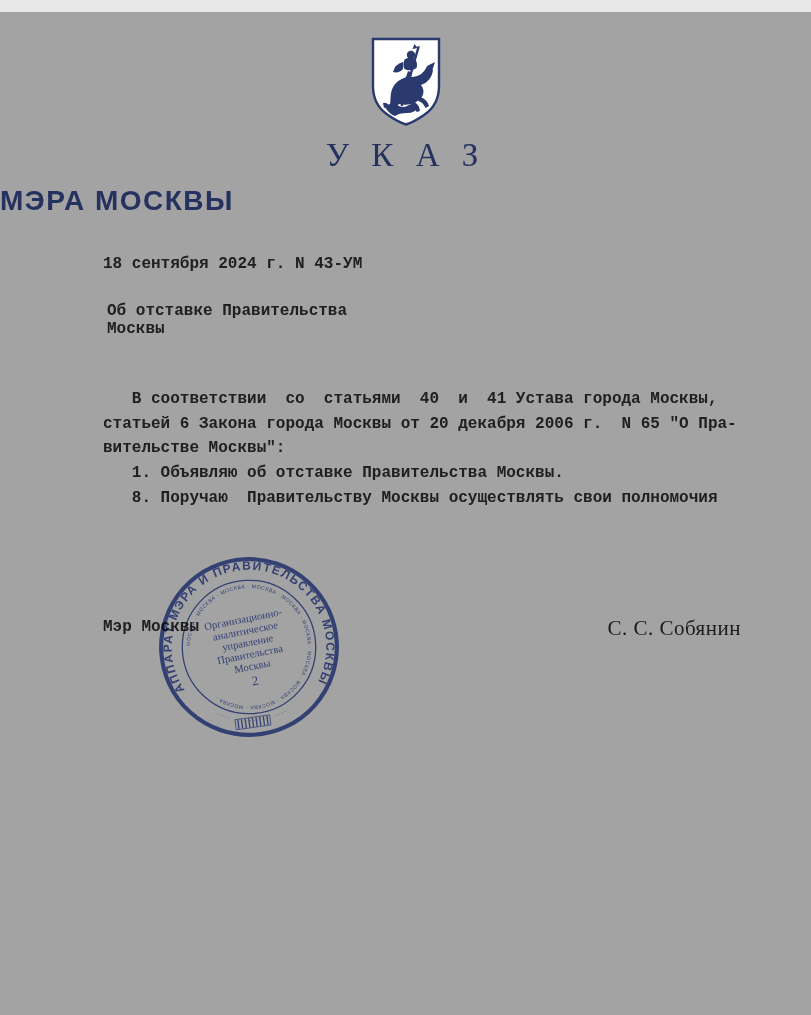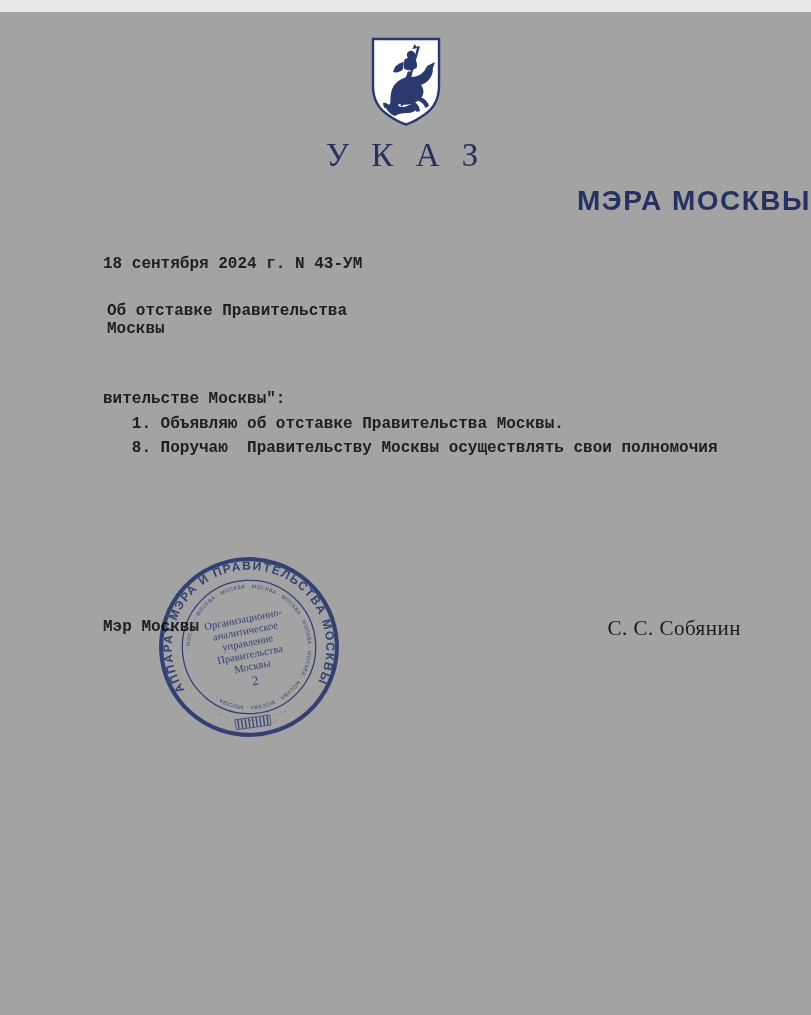--- a/index.html
+++ b/index.html
@@ -10,21 +10,21 @@
     color:#1f1f1f;
   }
   
   .emblem{position:absolute;left:369px;top:24px;width:74px;height:90px;}
   .doc-title{
     position:absolute;left:0;top:125px;width:100%;text-align:center;
     font-family:"Liberation Serif","DejaVu Serif",serif;
     font-size:33px;font-weight:500;letter-spacing:7px;color:#25315f;
   }
   .doc-subtitle{
-    position:absolute;left:0;top:173px;width:100%;text-align:right;
+    position:absolute;left:0;top:173px;width:100%;text-align:left;
     font-family:"Liberation Sans","DejaVu Sans",sans-serif;
     font-size:28px;font-weight:bold;letter-spacing:1.5px;color:#25315f;
   }
   
   .tw{font-family:"Liberation Mono","DejaVu Sans Mono",monospace;
       font-weight:bold;font-size:16px;color:#202020;white-space:pre;}
   .date-line{position:absolute;left:103px;top:243px;}
   .subject{position:absolute;left:107px;top:290px;line-height:18px;}
   .body-text{position:absolute;left:103px;top:375px;line-height:24.7px;}
   
@@ -92,20 +92,22 @@
   <div class="doc-subtitle">МЭРА МОСКВЫ</div>
 
   <div class="tw date-line">18 сентября 2024 г. N 43-УМ</div>
 
   <div class="subject">
     <div class="tw">Об отставке Правительства</div>
     <div class="tw">Москвы</div>
   </div>
 
   <div class="body-text">
+    <div class="tw">   В соответствии  со  статьями  40  и  41 Устава города Москвы,</div>
+    <div class="tw">статьей 6 Закона города Москвы от 20 декабря 2006 г.  N 65 "О Пра-</div>
     <div class="tw">вительстве Москвы":</div>
     <div class="tw">   1. Объявляю об отставке Правительства Москвы.</div>
     <div class="tw">   8. Поручаю  Правительству Москвы осуществлять свои полномочия</div>
   </div>
 
   <div class="sig-row">
     <div class="tw sig-title">Мэр Москвы</div>
     <div class="sig-name">С. С. Собянин</div>
   </div>
 

